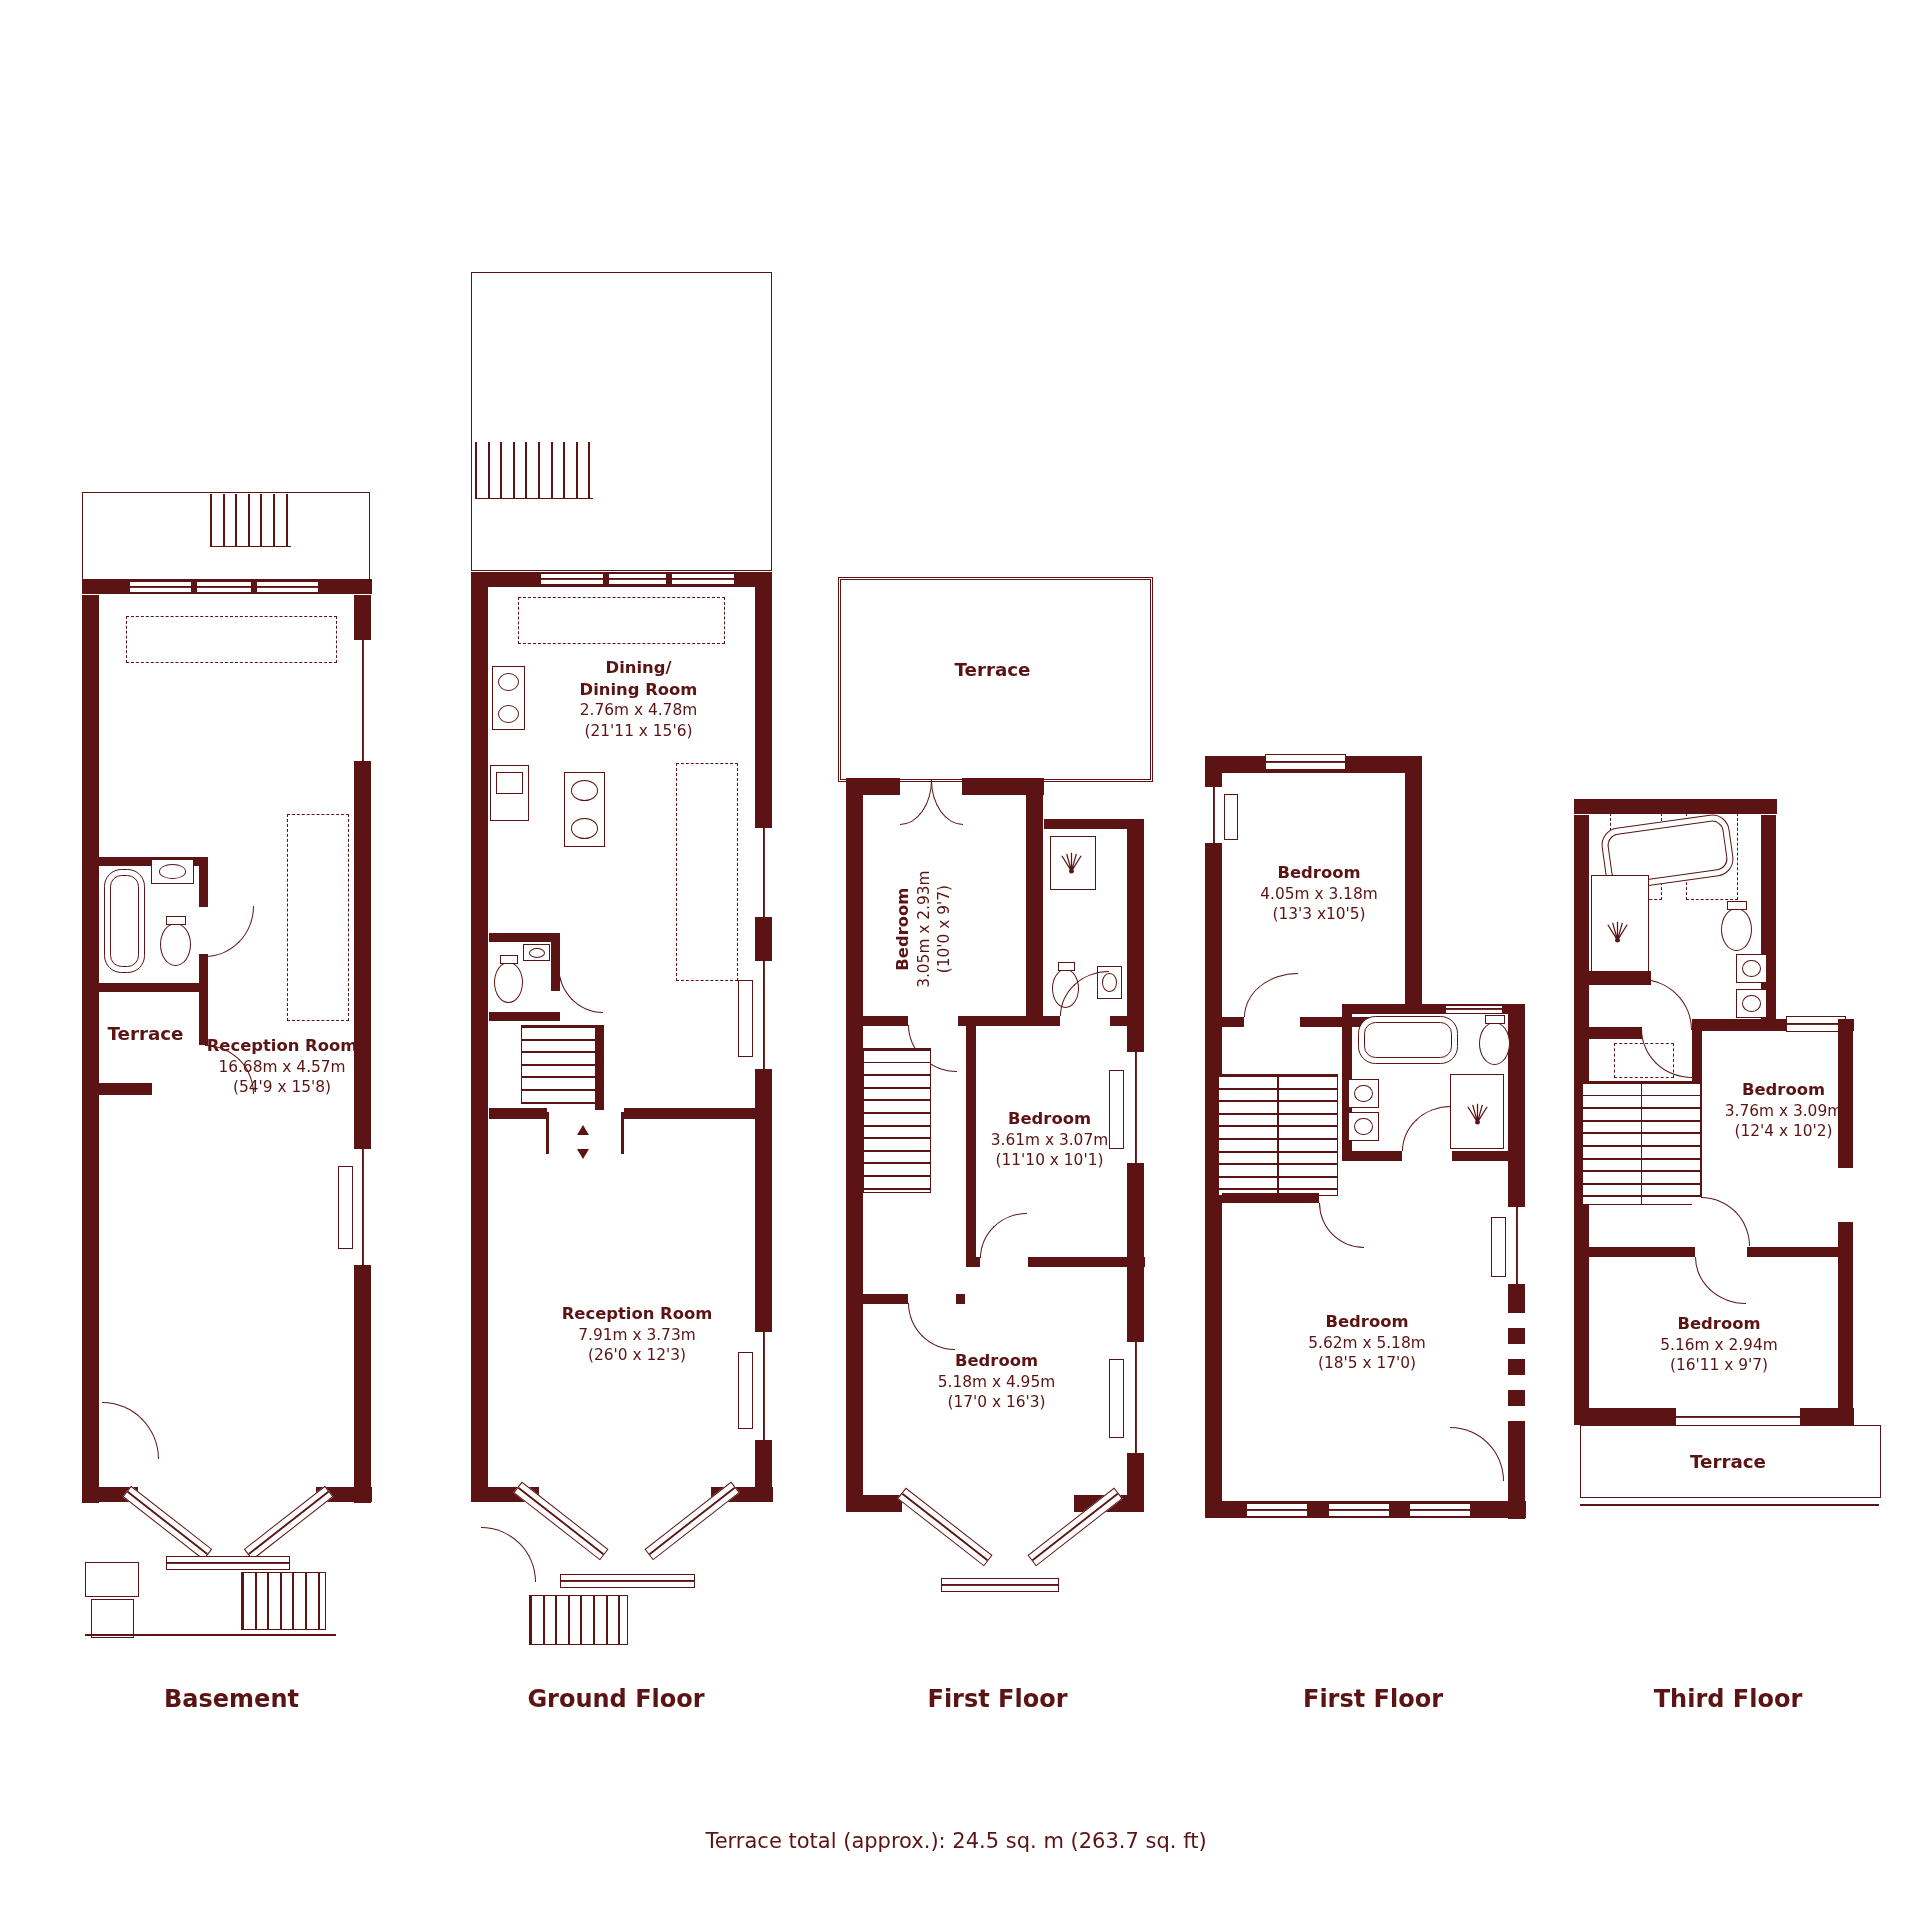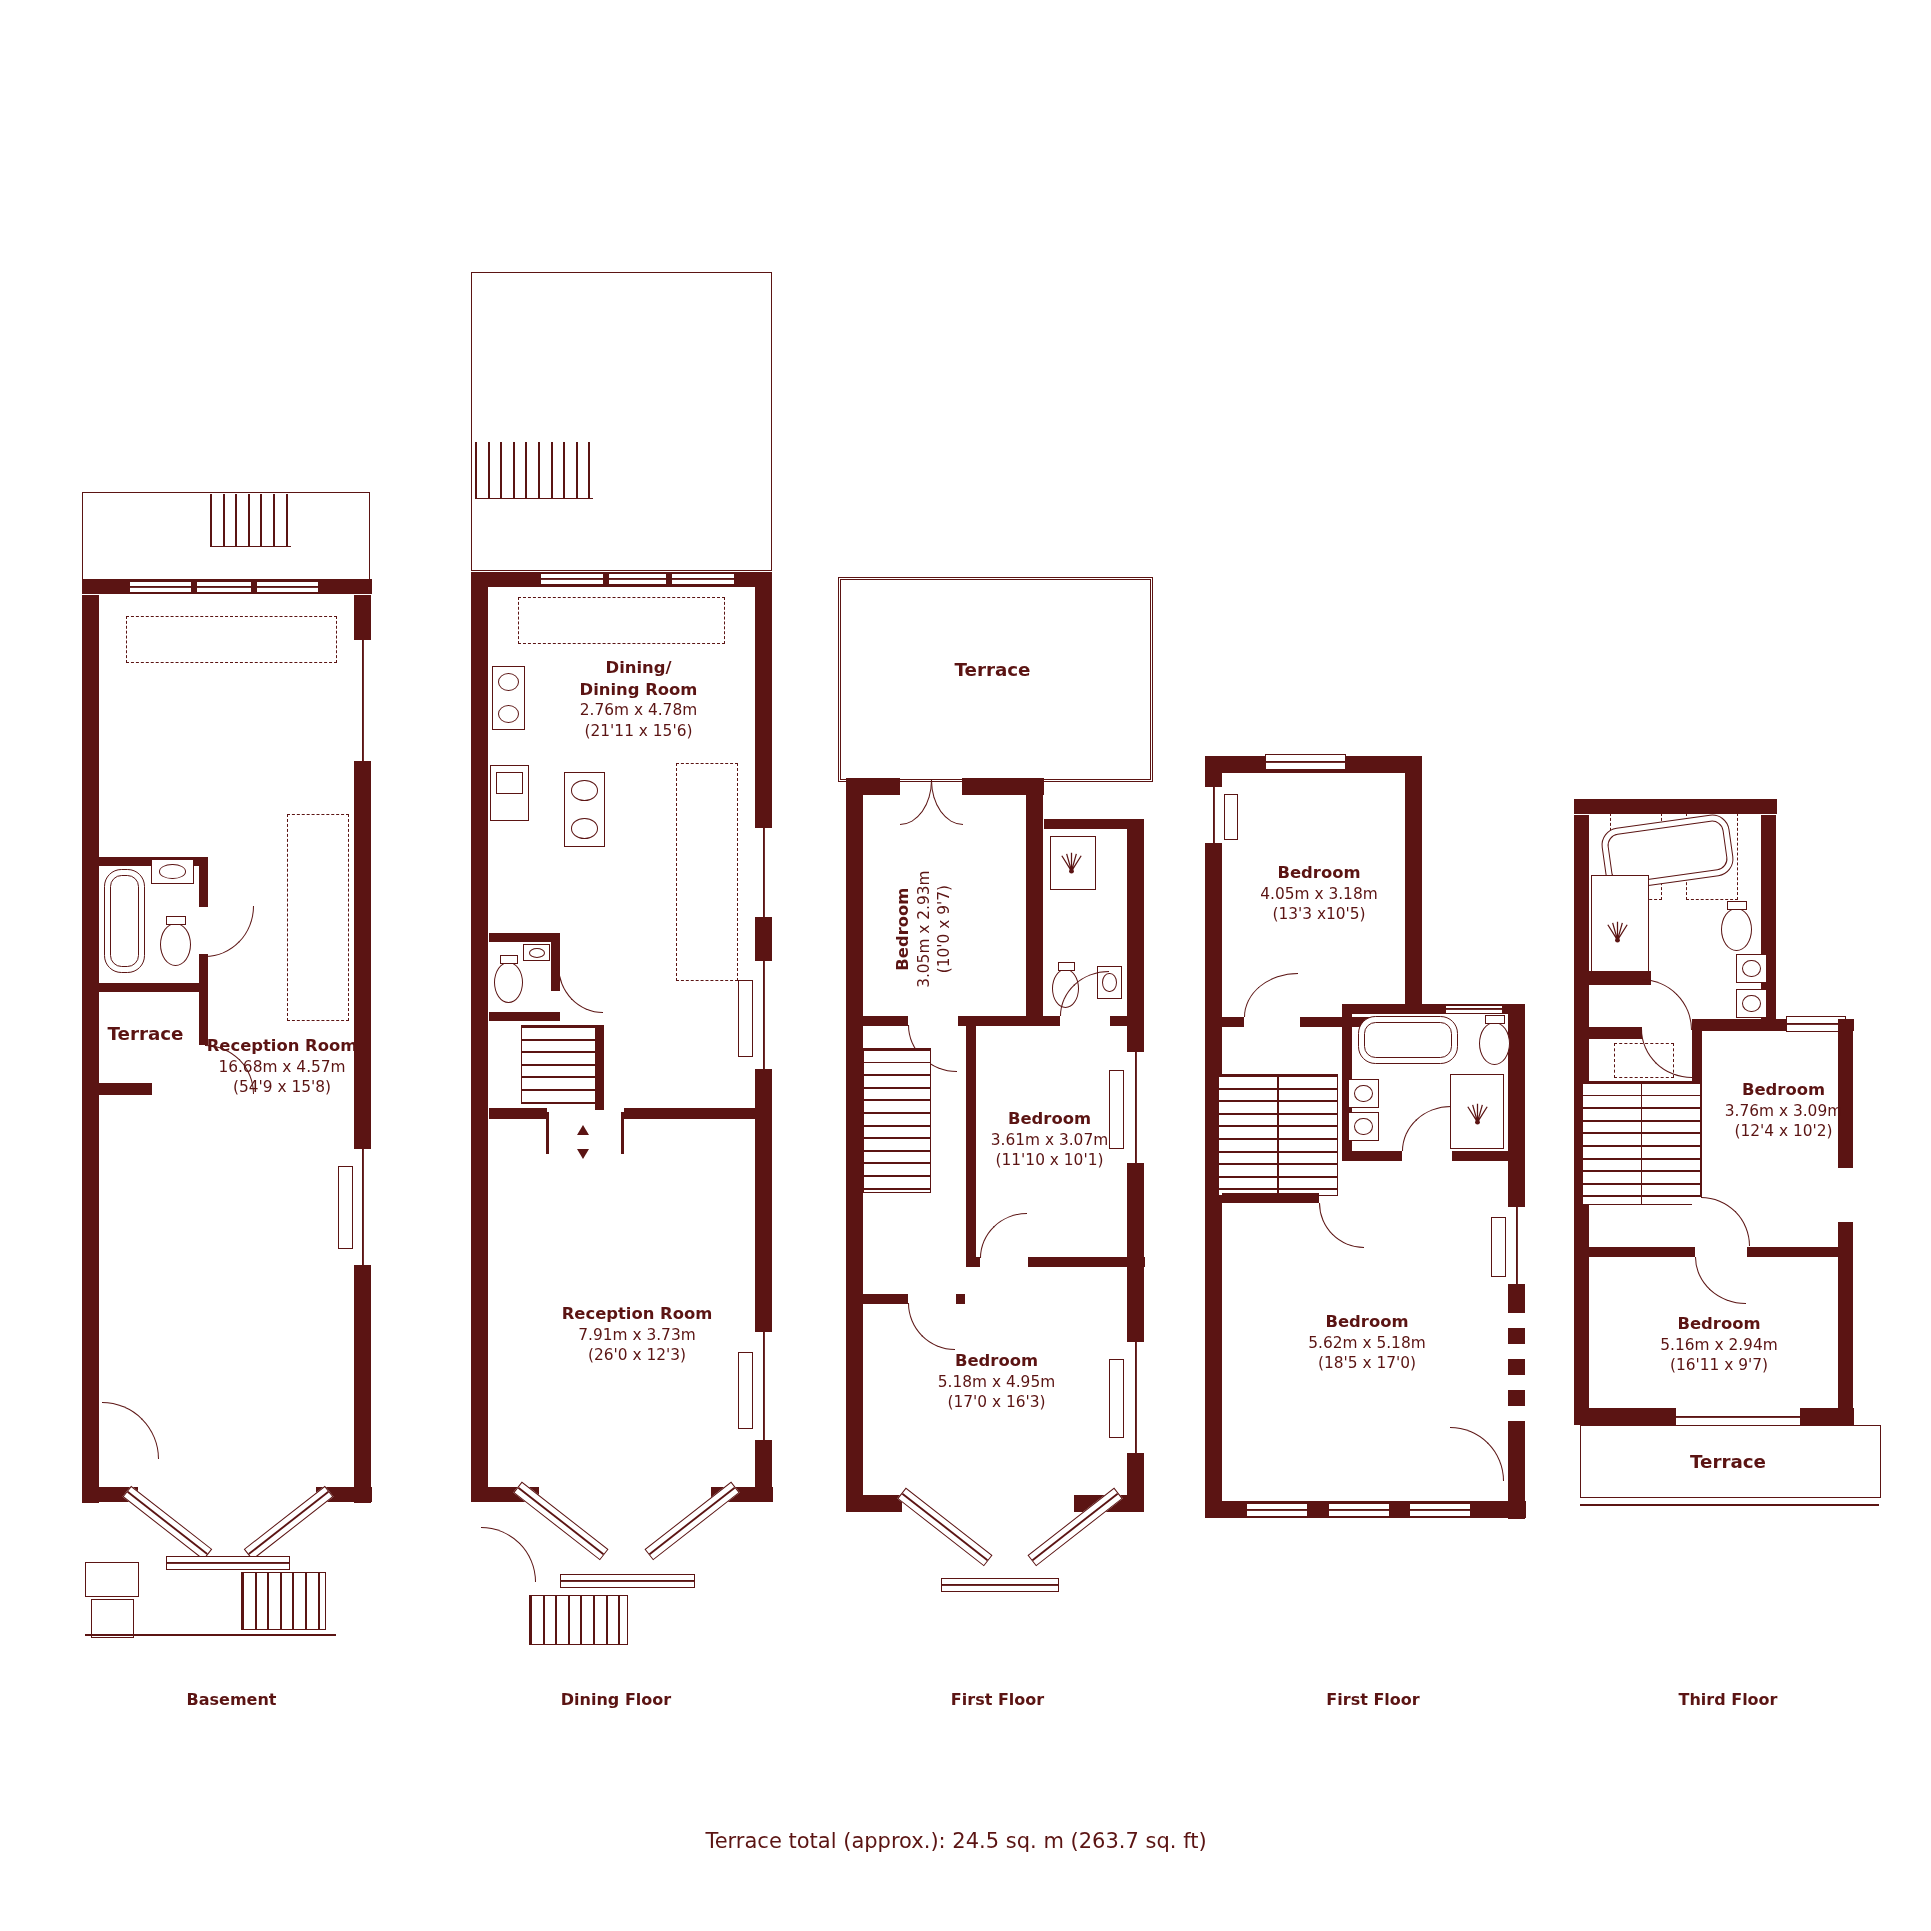--- a/index.html
+++ b/index.html
@@ -38,21 +38,21 @@
   .tri.up{border-left:6.8px solid transparent;border-right:6.8px solid transparent;border-bottom:10.6px solid var(--m);}
   .tri.down{border-left:6.8px solid transparent;border-right:6.8px solid transparent;border-top:10.6px solid var(--m);}
   .lbl{position:absolute;text-align:center;font-size:15.4px;line-height:1.32;color:var(--m);}
   .lbl b{display:block;font-size:16.4px;font-weight:bold;}
   .lbl span{display:block;}
   .big b{font-size:18.3px;}
   .vwrap{position:absolute;display:flex;align-items:center;justify-content:center;}
   .vrot{transform:rotate(-90deg);white-space:nowrap;text-align:center;font-size:15.4px;line-height:1.32;color:var(--m);}
   .vrot b{display:block;font-size:16.4px;}
   .vrot span{display:block;}
-  .ftitle{position:absolute;text-align:center;font-weight:bold;font-size:16px;line-height:31px;color:var(--m);}
+  .ftitle{position:absolute;text-align:center;font-weight:bold;font-size:24px;line-height:31px;color:var(--m);}
   .sum{position:absolute;left:618px;width:676px;text-align:center;font-size:21px;line-height:29px;color:var(--m);}
 </style>
 </head>
 <body>
 
 <div id="canvas">
 
   <i class="ol" style="left:82px;top:492px;width:286px;height:87px"></i>
   <i class="st-v" style="left:210px;top:494px;width:81px;height:52px;border:none;border-bottom:1.9px solid var(--m)"></i>
   <i class="wall" style="left:82px;top:579px;width:290px;height:15.4px"></i>
@@ -301,21 +301,21 @@
   <i class="wall" style="left:1574px;top:1408px;width:102px;height:17.4px"></i>
   <i class="win-h" style="left:1676px;top:1411px;width:124px;height:11.6px"></i>
   <i class="wall" style="left:1800px;top:1408px;width:54px;height:17.4px"></i>
   <i class="ol" style="left:1580px;top:1425px;width:299px;height:71px"></i>
   <i class="wall" style="left:1580px;top:1504px;width:299px;height:1.9px"></i>
   <div class="lbl big" style="left:1646px;top:1450px;width:164px">
     <b>Terrace</b>
   </div>
 
   <div class="ftitle" style="left:135px;top:1684px;width:193px">Basement</div>
-  <div class="ftitle" style="left:500px;top:1684px;width:232px">Dining Floor</div>
+  <div class="ftitle" style="left:500px;top:1684px;width:232px">Ground Floor</div>
   <div class="ftitle" style="left:896px;top:1684px;width:203px">First Floor</div>
   <div class="ftitle" style="left:1262px;top:1684px;width:222px">First Floor</div>
   <div class="ftitle" style="left:1622px;top:1684px;width:212px">Third Floor</div>
 
   <div class="sum" style="top:1827px">Terrace total (approx.): 24.5 sq. m (263.7 sq. ft)</div>
 
 </div>
 
 
 </body></html>

